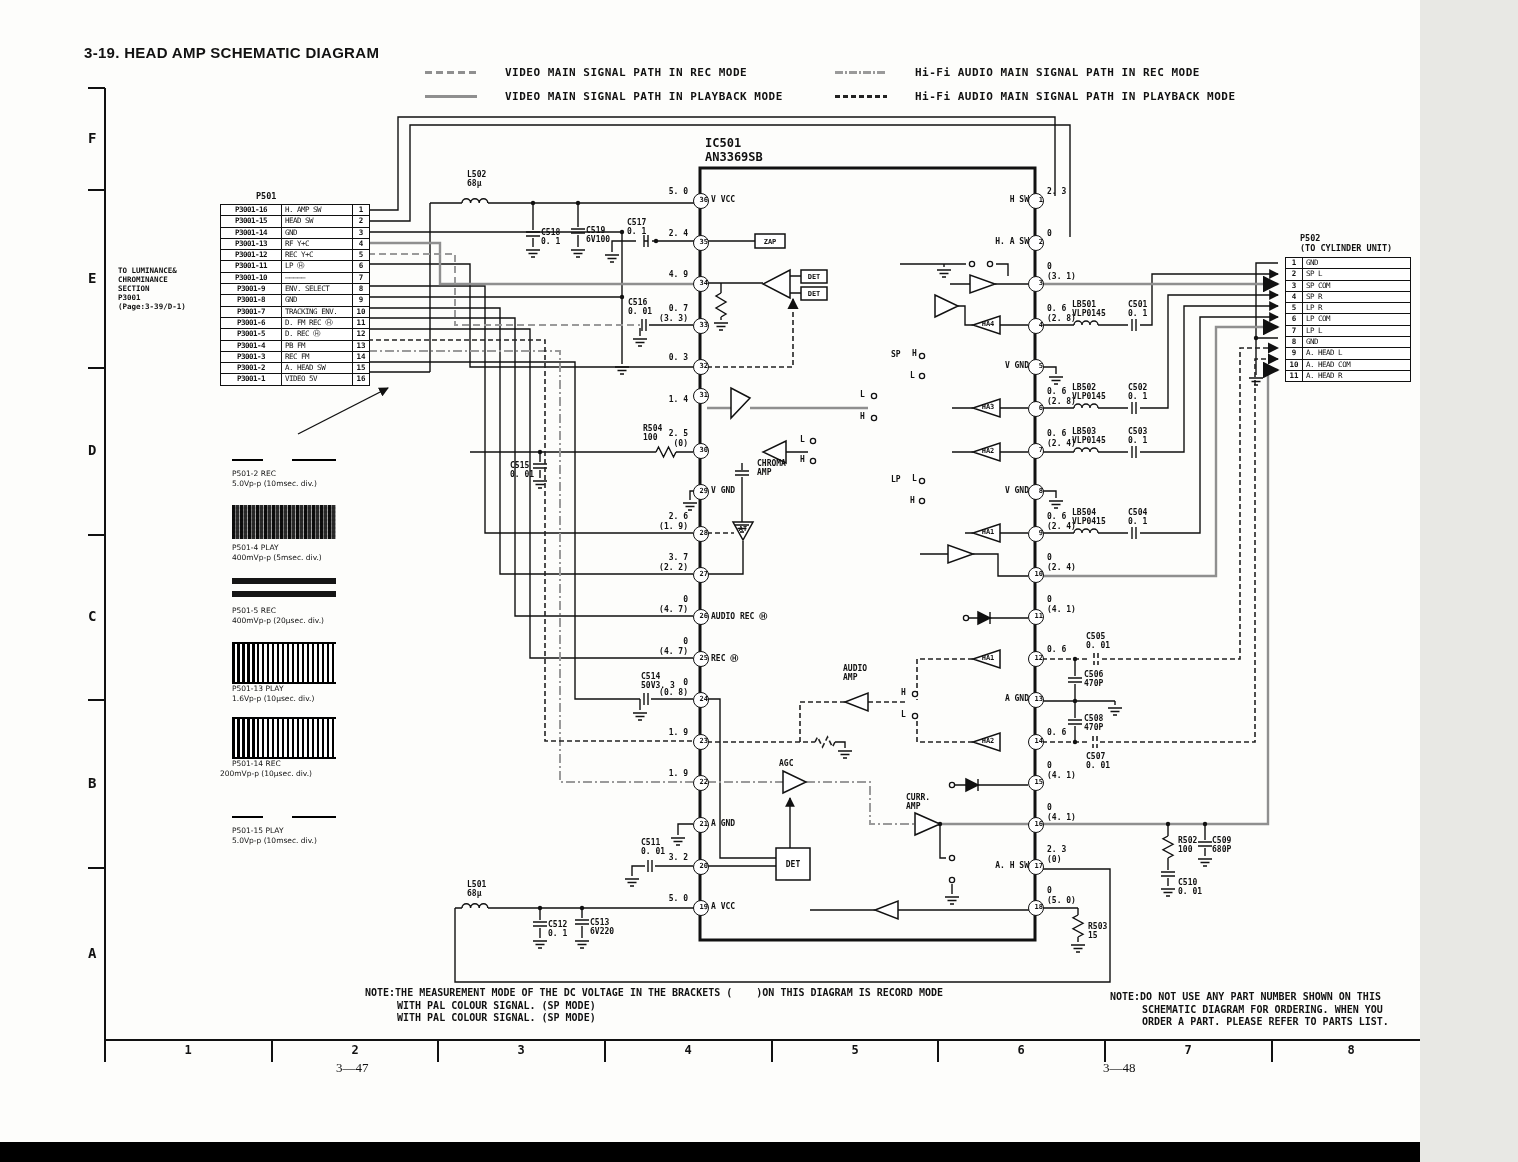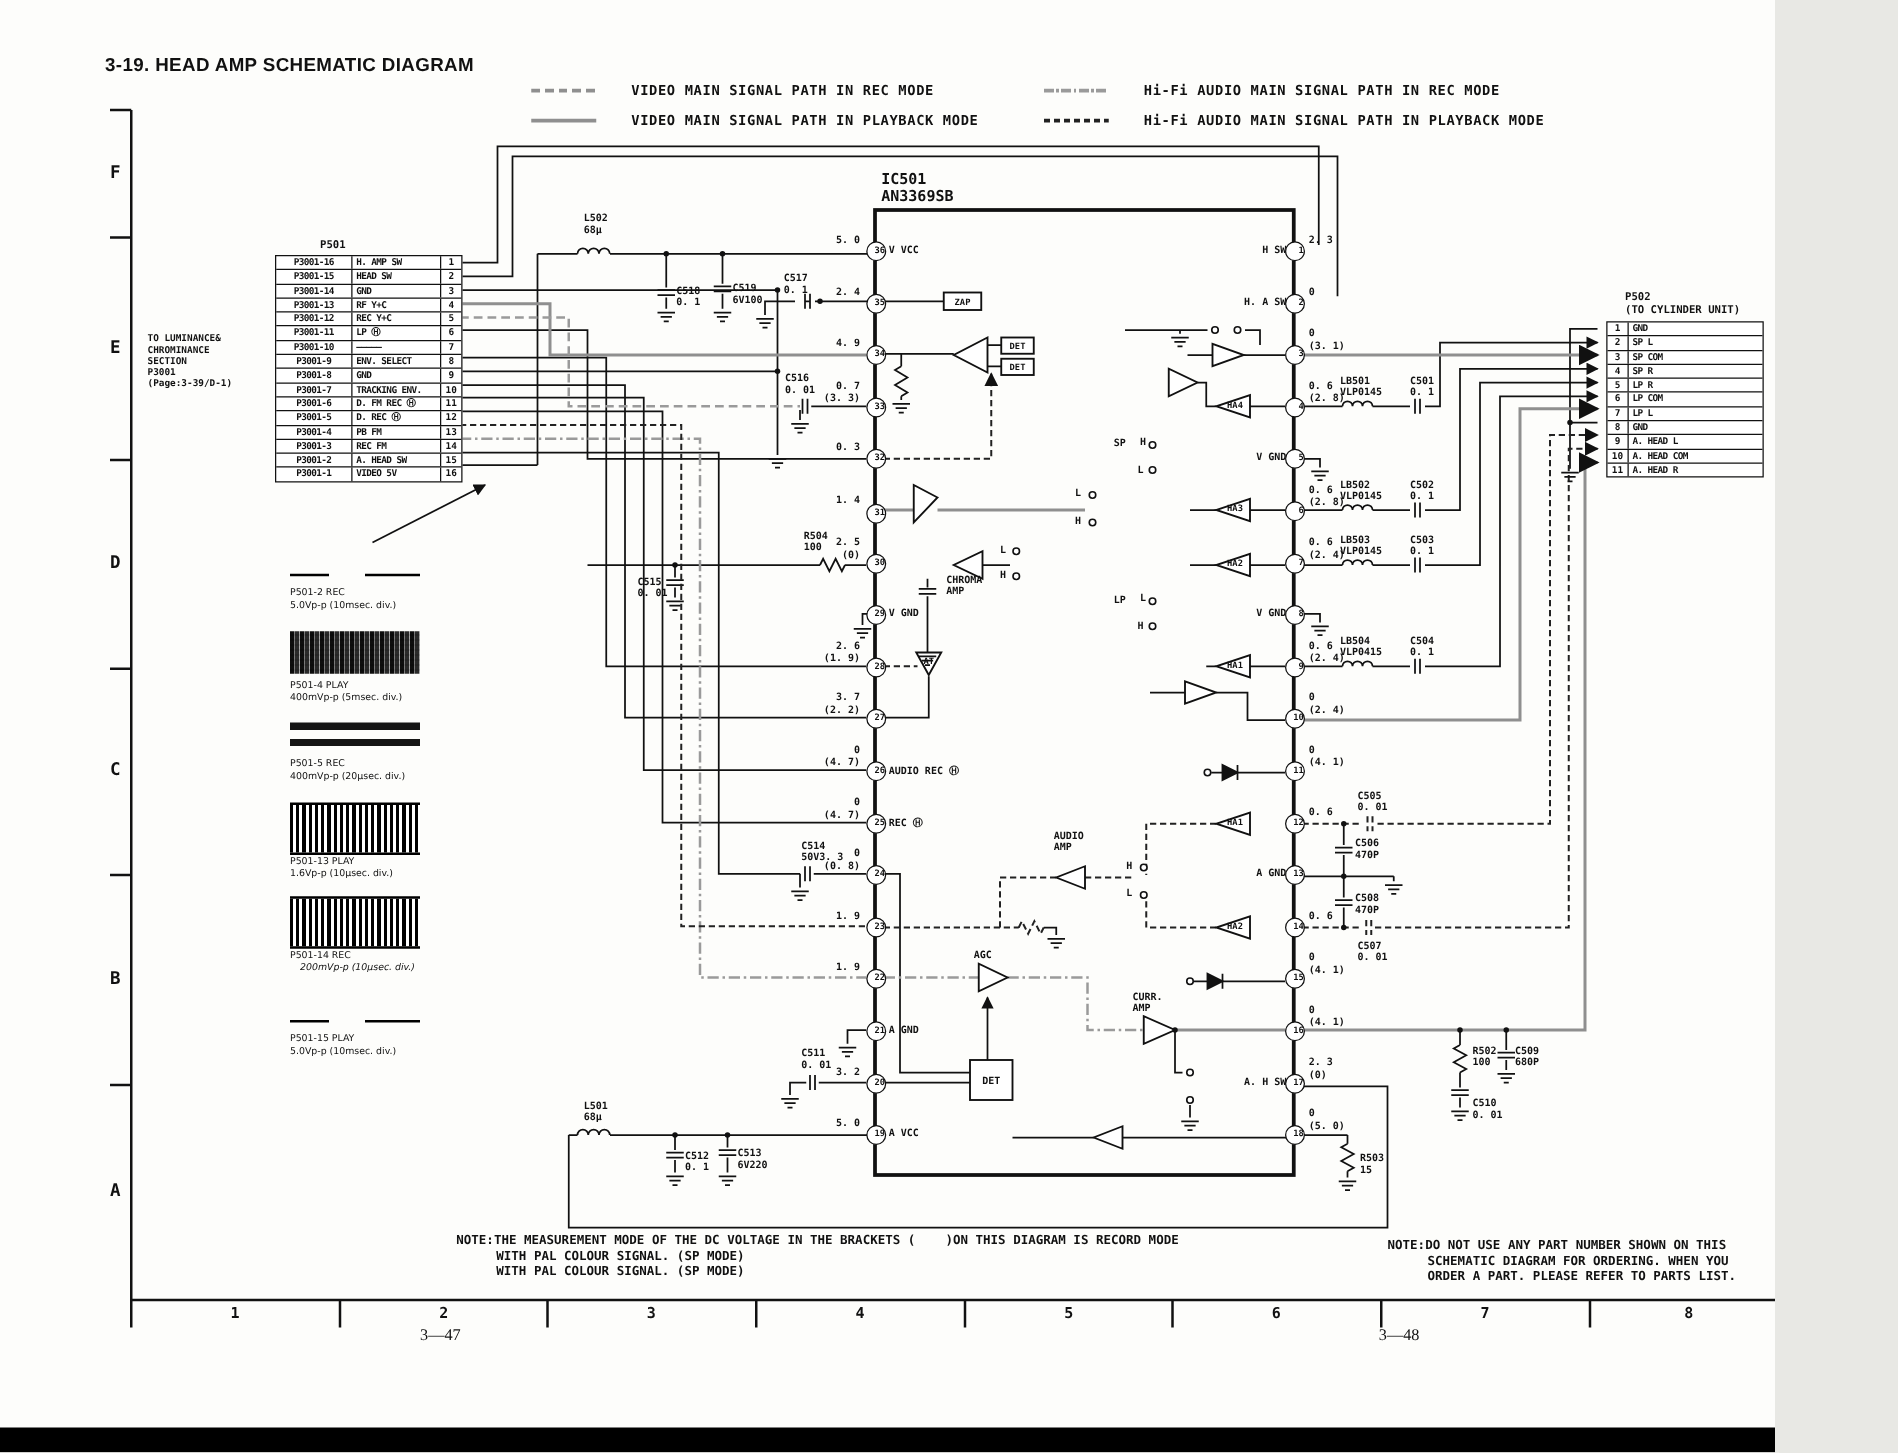--- a/index.html
+++ b/index.html
@@ -16,21 +16,21 @@
   .hifi-play{height:3px;background:repeating-linear-gradient(90deg,#222 0 5px,transparent 5px 8px);}
   .legtxt{font-size:11px;font-weight:bold;letter-spacing:.5px;white-space:nowrap;}
   .gletter{position:absolute;font-size:14px;font-weight:bold;z-index:2;font-family:"DejaVu Sans Mono",monospace;}
   .gnum{position:absolute;font-size:12px;font-weight:bold;z-index:2;width:16px;text-align:center;}
   .pgno{position:absolute;font-family:"Liberation Serif",serif;font-weight:normal;font-size:13px;z-index:2;}
   .tblhead{position:absolute;font-size:8.5px;font-weight:bold;z-index:3;white-space:pre;}
   .tbl{position:absolute;border:1.5px solid #111;background:#fff;z-index:3;}
   .trow{display:flex;border-bottom:1px solid #111;height:10.3px;line-height:10.3px;}
   .trow:last-child{border-bottom:none;}
   .trow .c1{width:60px;border-right:1px solid #111;font-size:7.5px;font-weight:bold;text-align:center;letter-spacing:-.5px;}
-  .trow .c2{flex:1;border-right:1px solid #111;font-size:7.5px;font-weight:bold;padding-left:3px;letter-spacing:-.5px;overflow:hidden;white-space:nowrap;}
+  .trow .c2{flex:1;border-right:1px solid #111;font-size:7.5px;font-weight:normal;padding-left:3px;letter-spacing:-.5px;overflow:hidden;white-space:nowrap;}
   .trow .c3{width:16px;font-size:7.5px;font-weight:bold;text-align:center;}
   .p502t .c3{border-right:1px solid #111;}
   .p502t .c2{border-right:none;}
   .lumnote{position:absolute;left:118px;top:266px;font-size:7.5px;font-weight:bold;white-space:pre-line;z-index:2;line-height:9px;}
   .iclabel{position:absolute;left:705px;top:136px;font-size:12px;font-weight:bold;z-index:2;line-height:14px;white-space:pre-line;}
   .pin{position:absolute;width:14px;height:14px;border:1.6px solid #111;border-radius:50%;background:#fff;
        font-size:7px;font-weight:bold;text-align:right;line-height:13px;z-index:4;}
   .pname{position:absolute;font-size:8px;font-weight:bold;white-space:nowrap;z-index:3;}
   .pval{position:absolute;font-size:8px;font-weight:bold;white-space:nowrap;z-index:3;line-height:9px;}
   .part{position:absolute;font-size:8px;font-weight:bold;line-height:9px;z-index:3;white-space:nowrap;}
@@ -592,21 +592,21 @@
     <div class="pval" style="left: 634px; top: 187px; width: 54px; text-align: right;">5. 0</div>
     <div class="pin" style="left: 693px; top: 235px;">35</div>
     <div class="pval" style="left: 634px; top: 229px; width: 54px; text-align: right;">2. 4</div>
     <div class="pin" style="left: 693px; top: 276px;">34</div>
     <div class="pval" style="left: 634px; top: 270px; width: 54px; text-align: right;">4. 9</div>
     <div class="pin" style="left: 693px; top: 318px;">33</div>
     <div class="pval" style="left: 634px; top: 304px; width: 54px; text-align: right;">0. 7</div>
     <div class="pval" style="left: 634px; top: 314px; width: 54px; text-align: right;">(3. 3)</div>
     <div class="pin" style="left: 693px; top: 359px;">32</div>
     <div class="pval" style="left: 634px; top: 353px; width: 54px; text-align: right;">0. 3</div>
-    <div class="pin" style="left: 693px; top: 403px;">31</div>
+    <div class="pin" style="left: 693px; top: 388px;">31</div>
     <div class="pval" style="left: 634px; top: 395px; width: 54px; text-align: right;">1. 4</div>
     <div class="pin" style="left: 693px; top: 443px;">30</div>
     <div class="pval" style="left: 634px; top: 429px; width: 54px; text-align: right;">2. 5</div>
     <div class="pval" style="left: 634px; top: 439px; width: 54px; text-align: right;">(0)</div>
     <div class="pin" style="left: 693px; top: 484px;">29</div>
     <div class="pname" style="left: 711px; top: 486px;">V GND</div>
     <div class="pin" style="left: 693px; top: 526px;">28</div>
     <div class="pval" style="left: 634px; top: 512px; width: 54px; text-align: right;">2. 6</div>
     <div class="pval" style="left: 634px; top: 522px; width: 54px; text-align: right;">(1. 9)</div>
     <div class="pin" style="left: 693px; top: 567px;">27</div>
@@ -691,17 +691,17 @@
     <div class="wlabel" style="left: 232px; top: 543px;">P501-4  PLAY</div>
     <div class="wlabel" style="left: 232px; top: 553px;">400mVp-p (5msec. div.)</div>
     <div class="wf bands" style="left: 232px; top: 578px; height: 24px;"></div>
     <div class="wlabel" style="left: 232px; top: 606px;">P501-5  REC</div>
     <div class="wlabel" style="left: 232px; top: 616px;">400mVp-p (20µsec. div.)</div>
     <div class="wf sine" style="left: 232px; top: 642px; height: 38px;"></div>
     <div class="wlabel" style="left: 232px; top: 684px;">P501-13  PLAY</div>
     <div class="wlabel" style="left: 232px; top: 694px;">1.6Vp-p (10µsec. div.)</div>
     <div class="wf sine" style="left: 232px; top: 717px; height: 38px;"></div>
     <div class="wlabel" style="left: 232px; top: 759px;">P501-14  REC</div>
-    <div class="wlabel" style="left: 240px; top: 769px; font-style: italic;">200mVp-p (10µsec. div.)</div>
+    <div class="wlabel" style="left: 220px; top: 769px;">200mVp-p (10µsec. div.)</div>
     <div class="wf flat" style="left: 232px; top: 812px; height: 10px;"></div>
     <div class="wlabel" style="left: 232px; top: 826px;">P501-15  PLAY</div>
     <div class="wlabel" style="left: 232px; top: 836px;">5.0Vp-p (10msec. div.)</div>
   </div>
 
 </body></html>

